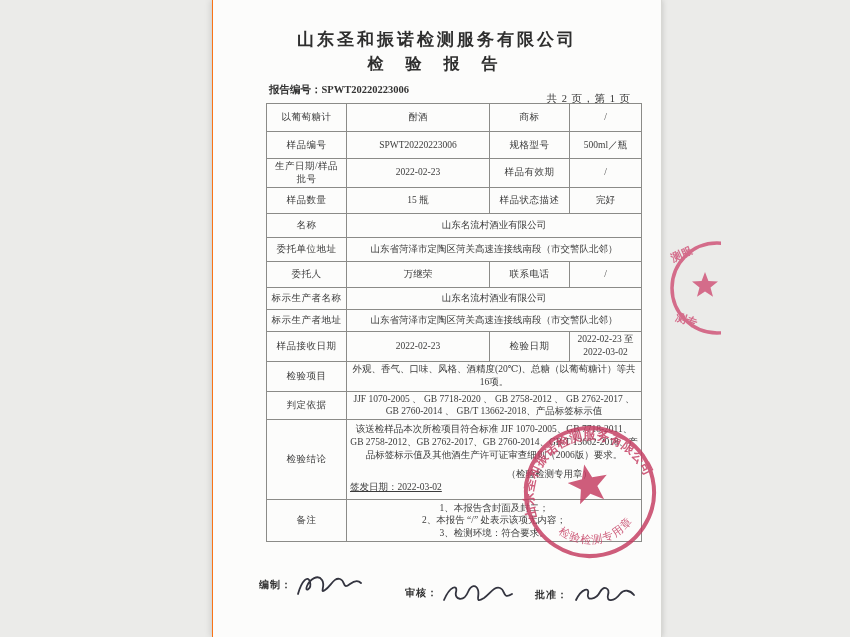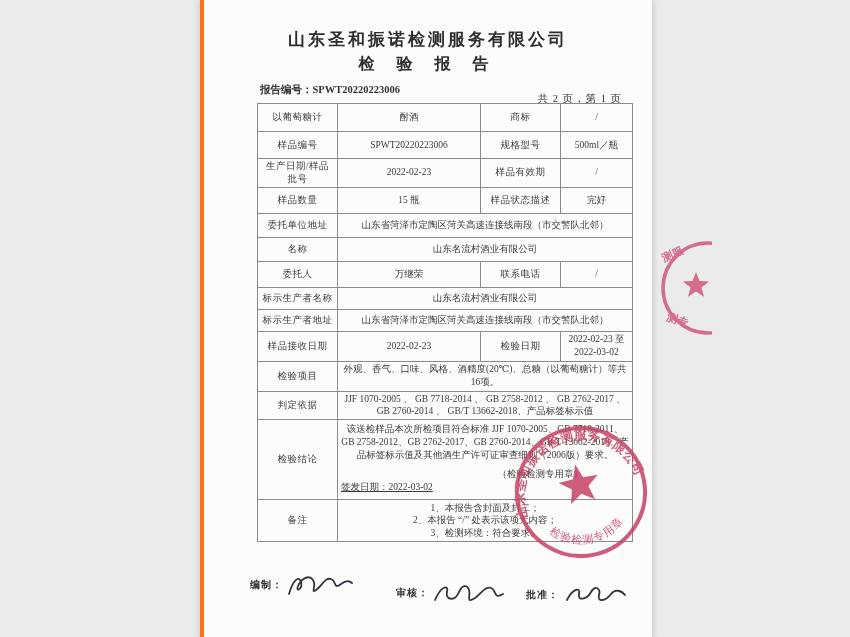--- a/index.html
+++ b/index.html
@@ -3,24 +3,24 @@
 <meta charset="utf-8">
 <style>
   html,body{margin:0;padding:0;}
   body{
     width:850px;height:637px;position:relative;overflow:hidden;
     background:#ebebe9;
     font-family:"Liberation Serif","DejaVu Serif",serif;
     color:#3b3b3b;
   }
   .paper{
-    position:absolute;left:200px;top:0;width:448px;height:637px;
+    position:absolute;left:212px;top:0;width:448px;height:637px;
     background:#fcfcfb;
     box-shadow:-2px 0 6px rgba(0,0,0,0.10), 2px 0 5px rgba(0,0,0,0.08);
-    border-left:4px solid #f97316;border-right:1px solid #d8d8d4;
+    border-left:1px solid #f97316;border-right:1px solid #d8d8d4;
   }
   .title{
     position:absolute;left:0;top:28px;width:100%;text-align:center;
     font-size:17px;font-weight:bold;letter-spacing:3px;color:#2e2e2e;
   }
   .subtitle{
     position:absolute;left:0;top:54px;width:100%;text-align:center;
     font-size:16px;font-weight:bold;letter-spacing:9px;color:#2e2e2e;
   }
   .report-no{
@@ -95,26 +95,26 @@
       <td class="lbl">样品有效期</td>
       <td>/</td>
     </tr>
     <tr style="height:26px">
       <td class="lbl">样品数量</td>
       <td>15 瓶</td>
       <td class="lbl">样品状态描述</td>
       <td>完好</td>
     </tr>
     <tr style="height:24px">
+      <td class="lbl">名称</td>
+      <td colspan="3">山东名流村酒业有限公司</td>
+    </tr>
+    <tr style="height:24px">
       <td class="lbl">委托单位地址</td>
       <td colspan="3">山东省菏泽市定陶区菏关高速连接线南段（市交警队北邻）</td>
-    </tr>
-    <tr style="height:24px">
-      <td class="lbl">名称</td>
-      <td colspan="3">山东名流村酒业有限公司</td>
     </tr>
     <tr style="height:26px">
       <td class="lbl">委托人</td>
       <td>万继荣</td>
       <td class="lbl">联系电话</td>
       <td>/</td>
     </tr>
     <tr style="height:22px">
       <td class="lbl">标示生产者名称</td>
       <td colspan="3">山东名流村酒业有限公司</td>
@@ -129,21 +129,21 @@
       <td class="lbl">检验日期</td>
       <td class="prewrap">2022-02-23 至
 2022-03-02</td>
     </tr>
     <tr style="height:30px">
       <td class="lbl">检验项目</td>
       <td colspan="3" class="left">外观、香气、口味、风格、酒精度(20℃)、总糖（以葡萄糖计）等共16项。</td>
     </tr>
     <tr style="height:28px">
       <td class="lbl">判定依据</td>
-      <td colspan="3" class="left">JJF 1070-2005 、 GB 7718-2014 、 GB 2758-2012 、 GB 2762-2017 、GB 2760-2014 、 GB/T 13662-2018、产品标签标示值</td>
+      <td colspan="3" class="left">JJF 1070-2005 、 GB 7718-2020 、 GB 2758-2012 、 GB 2762-2017 、GB 2760-2014 、 GB/T 13662-2018、产品标签标示值</td>
     </tr>
     <tr style="height:80px">
       <td class="lbl">检验结论</td>
       <td colspan="3" class="left" style="vertical-align:top;padding-top:3px;">
         <div>该送检样品本次所检项目符合标准 JJF 1070-2005、GB 7718-2011、GB 2758-2012、GB 2762-2017、GB 2760-2014、GB/T 13662-2018、产品标签标示值及其他酒生产许可证审查细则（2006版）要求。</div>
         <div class="seal-note">（检验检测专用章）</div>
         <div class="issue-line">签发日期：2022-03-02</div>
       </td>
     </tr>
     <tr style="height:42px">

